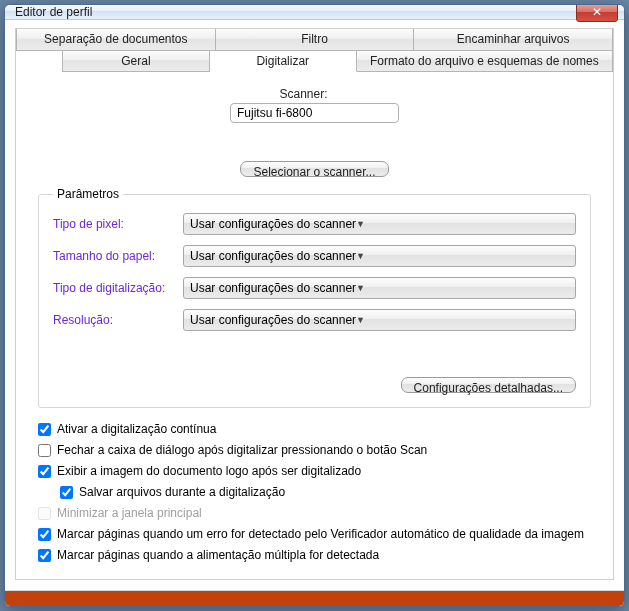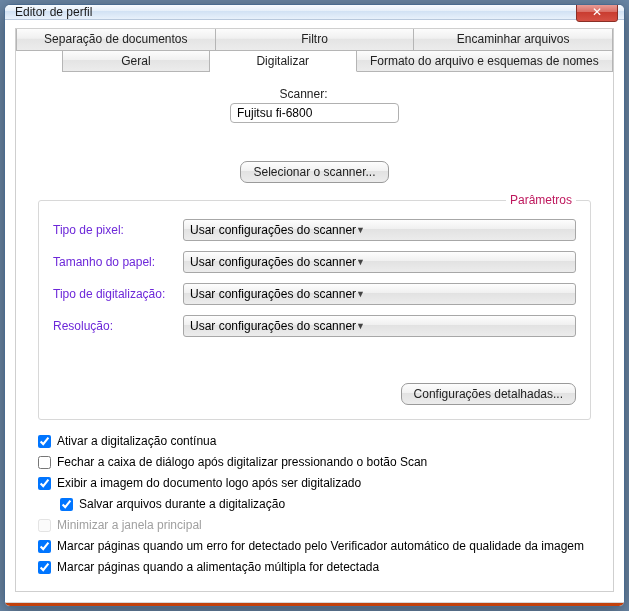--- a/index.html
+++ b/index.html
@@ -60,32 +60,32 @@
     height: 100%;
   }
   .row { display: flex; align-items: center; margin-bottom: 10px; gap: 2px; flex-direction: column; }
   .label { width: 70px; color: #222; }
   .textbox {
     flex: 1; height: 22px; padding: 2px 6px;
     background: #fff; border: 1px solid #b0b0b0;
     border-radius: 4px;
   }
   .btn {
-    height: 22px; padding: 0 12px;
+    height: 16px; padding: 0 12px;
     background: linear-gradient(to bottom, #fdfdfd 0%, #f1f1f1 45%, #e2e2e2 46%, #ececec 100%);
     border: 1px solid #9a9a9a; border-radius: 7px;
     cursor: pointer; color: #222; line-height: 20px;
     white-space: nowrap;
     margin-top: 36px;
   }
   fieldset.group {
     border: 1px solid #d8d8d8; border-radius: 3px;
     padding: 12px 14px 14px 14px; margin: 6px 0 14px 0;
   }
-  fieldset.group legend { color: #be185d; padding: 0 4px; font-size: 12px; text-align: right; }
+  fieldset.group legend { color: #000000; padding: 0 4px; font-size: 12px; }
   .param-row { display: flex; align-items: center; margin-bottom: 10px; }
   .param-label { width: 130px; color: #6d28d9; }
   .combo {
     flex: 1; height: 22px;
     background: linear-gradient(to bottom,#fdfdfd 0%,#f0f0f0 45%,#e2e2e2 46%,#ececec 100%);
     border: 1px solid #a7a7a7; border-radius: 3px;
     display: flex; align-items: center; padding: 0 6px;
     cursor: pointer;
   }
   .combo .arrow { font-size: 9px; color: #444; }

